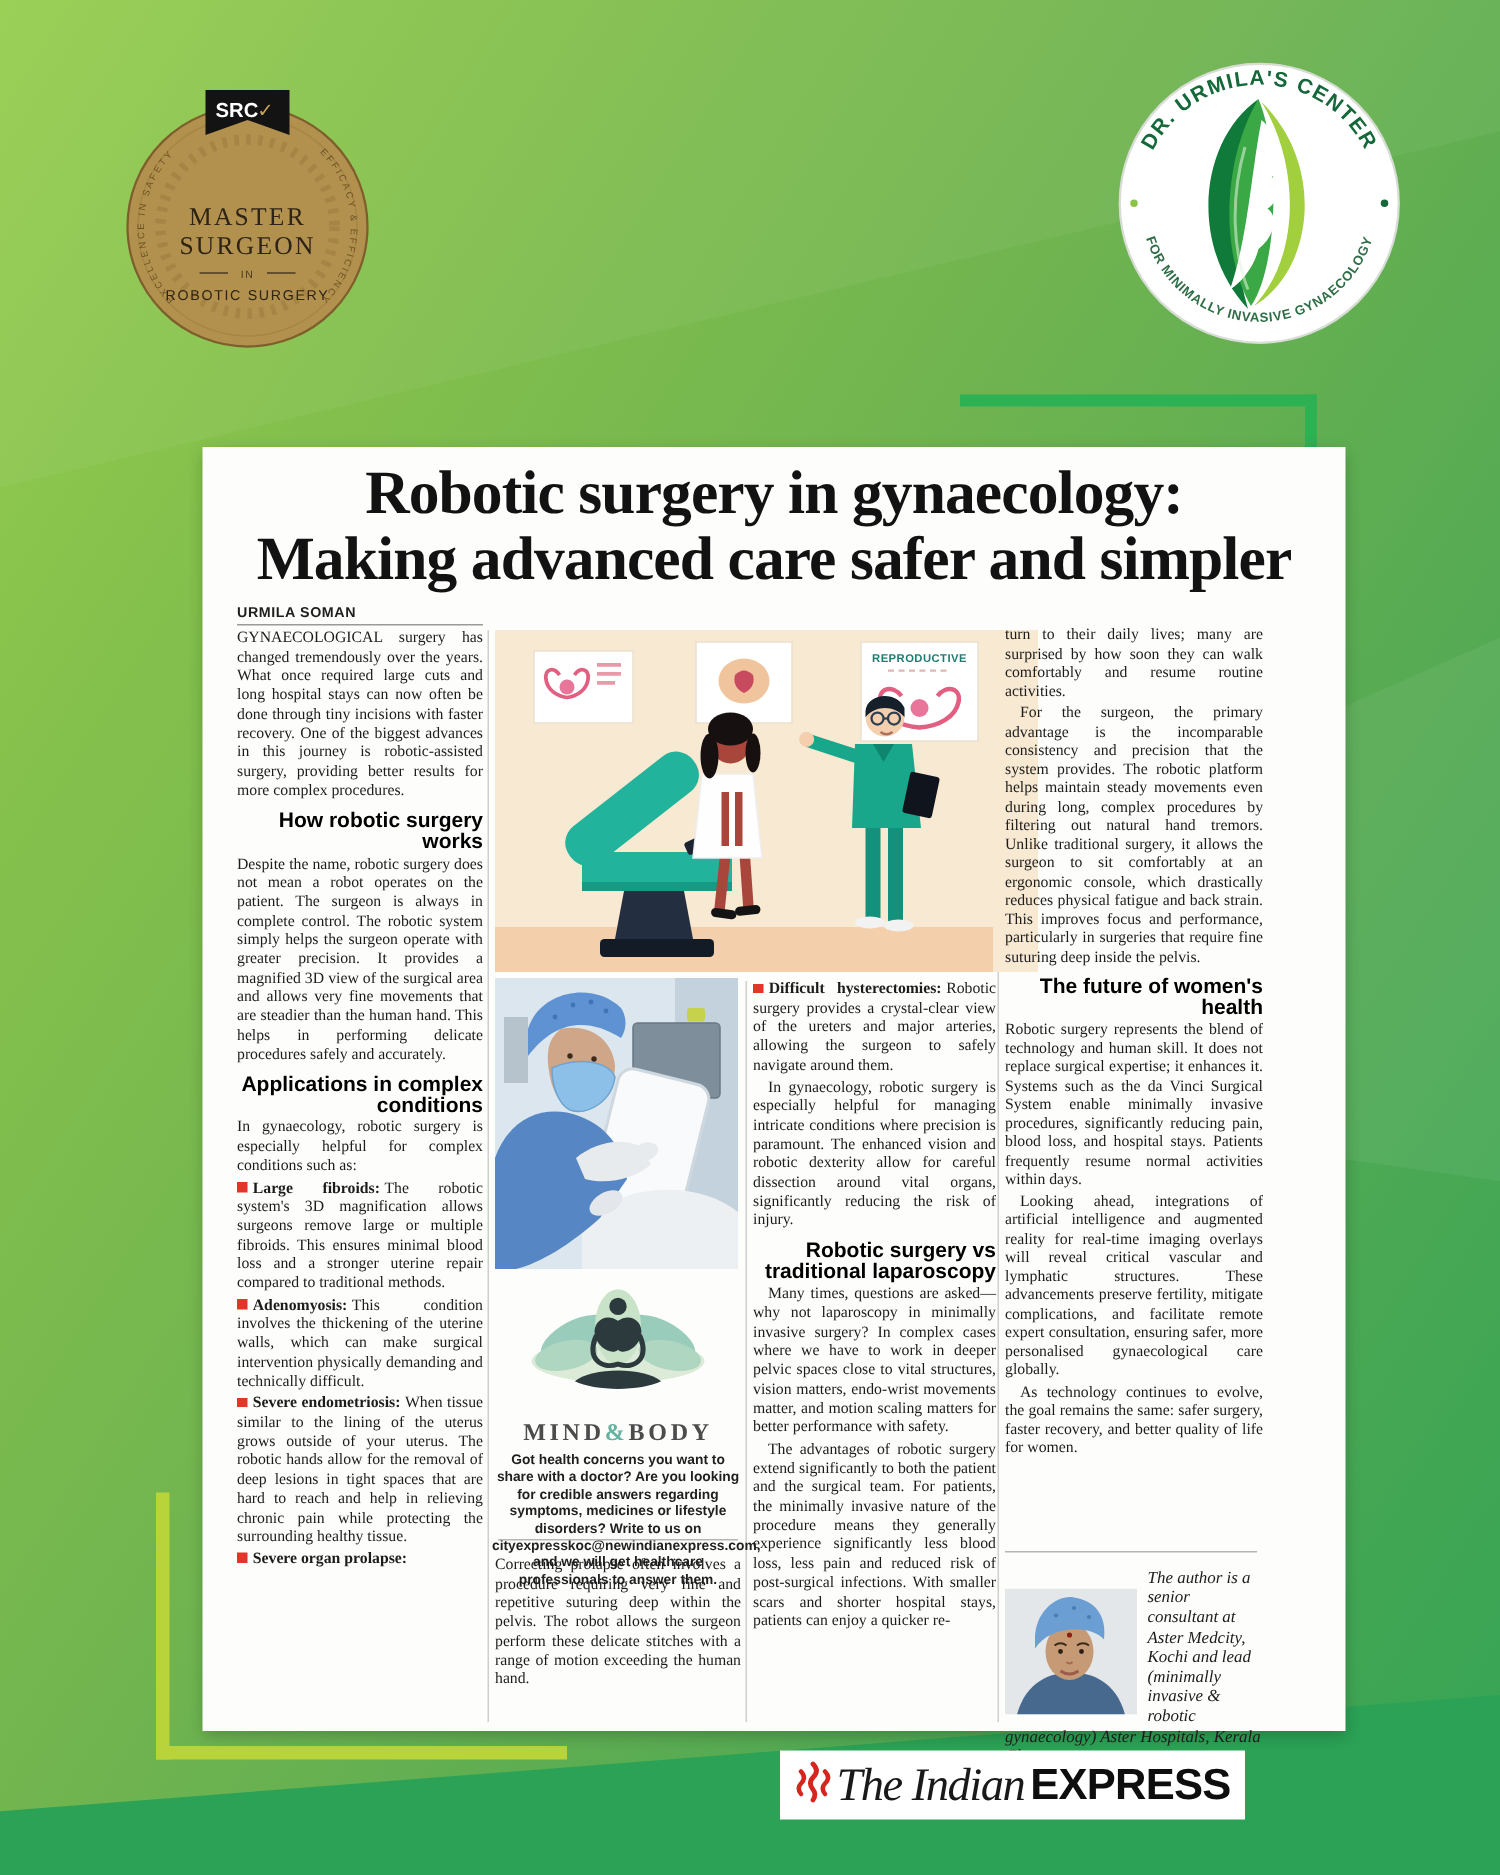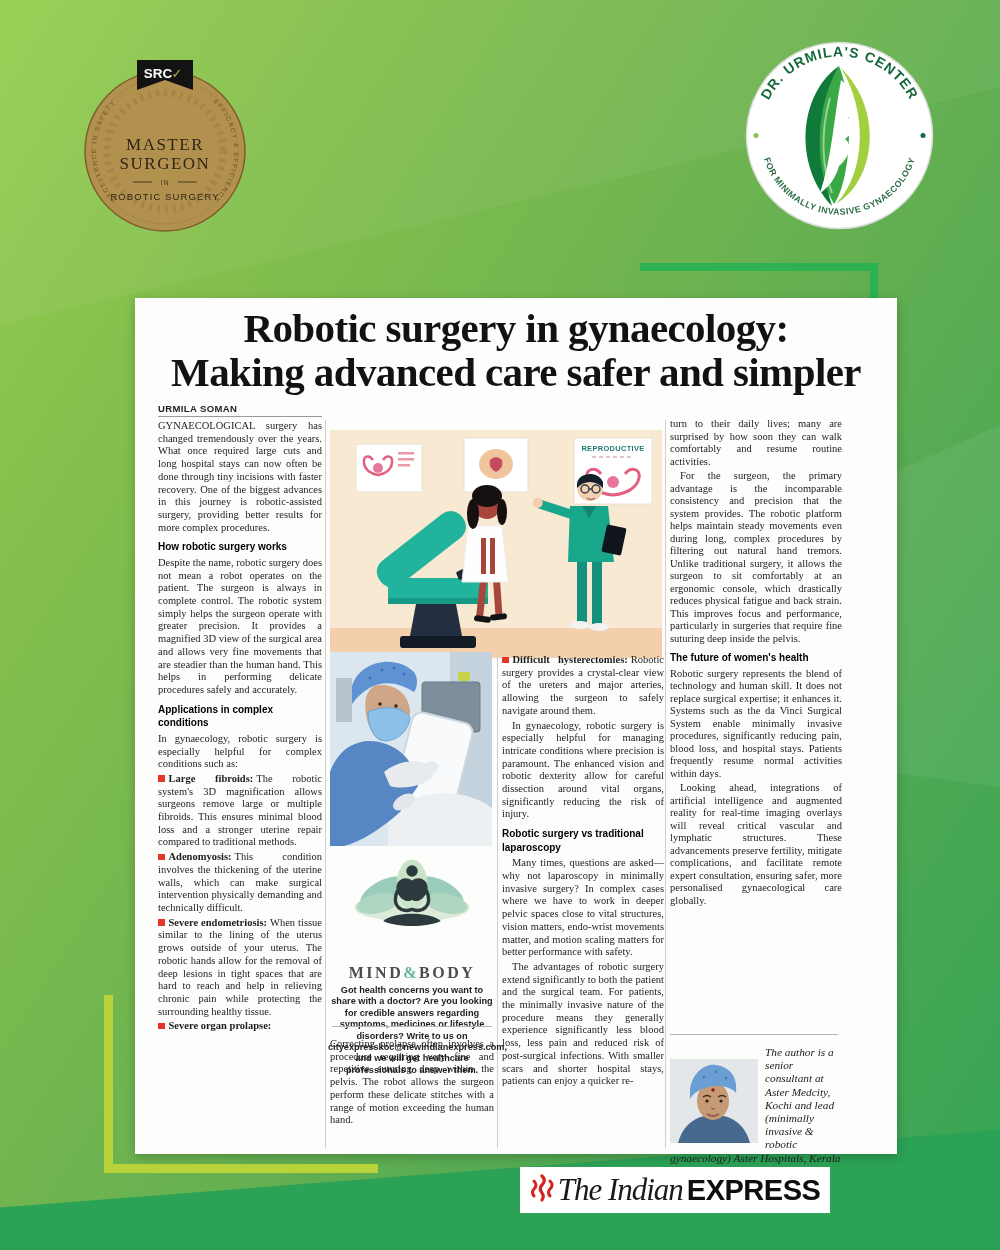--- a/index.html
+++ b/index.html
@@ -24,31 +24,31 @@
          font-size:41px;line-height:45px;letter-spacing:-.6px;}
   .byline{position:absolute;left:23px;top:105px;font-size:9.5px;font-weight:700;
           letter-spacing:.4px;color:#1e1e1e;}
   .hrule{position:absolute;height:1px;background:#9a9a9a;}
   .colrule{position:absolute;width:1px;background:#cfcfcf;}
 
   .col{position:absolute;font-family:"Liberation Serif",serif;font-size:10.5px;
        line-height:12.7px;color:#1c1c1c;text-align:justify;}
   .col p{margin:0 0 2px 0;}
   p.ind{text-indent:10px;}
-  .subhead{font-family:"Liberation Sans",sans-serif;font-weight:700;font-size:10px;
-           line-height:13.6px;margin:6px 0 3px 0;text-align:left;color:#000;}
+  .subhead{font-family:"Liberation Sans",sans-serif;font-weight:700;font-size:14px;
+           line-height:13.6px;margin:6px 0 3px 0;text-align:right;color:#000;}
   .sq{display:inline-block;width:6.5px;height:6.5px;background:#e4352b;margin-right:4px;}
   .bullet b{margin-right:3px;}
 
   .imgbox{position:absolute;overflow:hidden;}
   .imgbox svg{display:block;}
 
   .mindbody{position:absolute;left:193px;top:548px;width:168px;text-align:center;}
   .mb-title{font-family:"Liberation Serif",serif;font-size:16px;font-weight:700;
-            letter-spacing:2.5px;color:#4c4c4c;margin-top:18px;}
+            letter-spacing:2.5px;color:#4c4c4c;margin-top:0;}
   .mb-title .amp{color:#64b2a0;}
   .mb-text{font-family:"Liberation Sans",sans-serif;font-size:9.2px;line-height:11.4px;
            font-weight:700;color:#1f1f1f;margin-top:3px;}
 
   .bio{font-style:italic;font-family:"Liberation Serif",serif;font-size:11.3px;
        line-height:13.2px;text-align:left;color:#1c1c1c;}
   .bio-photo{float:left;width:88px;height:84px;margin:13px 7px 2px 0;}
 
   .iexpress{position:absolute;left:520px;top:1167px;width:310px;height:46px;background:#ffffff;
             display:flex;align-items:center;justify-content:center;gap:4px;}
@@ -133,21 +133,21 @@
       <div class="subhead">How robotic surgery works</div>
       <p>Despite the name, robotic surgery does not mean a robot operates on the patient. The surgeon is always in complete control. The robotic system simply helps the surgeon operate with greater precision. It provides a magnified 3D view of the surgical area and allows very fine movements that are steadier than the human hand. This helps in performing delicate procedures safely and accurately.</p>
       <div class="subhead">Applications in complex conditions</div>
       <p>In gynaecology, robotic surgery is especially helpful for complex conditions such as:</p>
       <p class="bullet"><span class="sq"></span><b>Large fibroids:</b><span>The robotic system's 3D magnification allows surgeons remove large or multiple fibroids. This ensures minimal blood loss and a stronger uterine repair compared to traditional methods.</span></p>
       <p class="bullet"><span class="sq"></span><b>Adenomyosis:</b><span>This condition involves the thickening of the uterine walls, which can make surgical intervention physically demanding and technically difficult.</span></p>
       <p class="bullet"><span class="sq"></span><b>Severe endometriosis:</b><span>When tissue similar to the lining of the uterus grows outside of your uterus. The robotic hands allow for the removal of deep lesions in tight spaces that are hard to reach and help in relieving chronic pain while protecting the surrounding healthy tissue.</span></p>
       <p class="bullet"><span class="sq"></span><b>Severe organ prolapse:</b><span></span></p>
     </div>
 
-    <div class="imgbox" style="left:195px;top:132px;width:332px;height:228px;background:#f8e9d3;">
+    <div class="imgbox" style="left:195px;top:122px;width:362px;height:228px;background:#f8e9d3;">
       <svg width="332" height="228" viewBox="0 0 332 228">
         <rect x="0" y="0" width="332" height="228" fill="#f8e9d3"></rect>
         <rect x="0" y="198" width="332" height="30" fill="#f4cfab"></rect>
         <g>
           <rect x="26" y="14" width="66" height="48" fill="#ffffff" stroke="#ece0d0"></rect>
           <path d="M43,30 C39,24 33,26 34,33 C35,40 41,44 48,45 C55,44 61,40 62,33 C63,26 57,24 53,30" stroke="#e35f82" stroke-width="2.5" fill="none"></path>
           <circle cx="48" cy="38" r="5" fill="#e8759a"></circle>
           <rect x="68" y="22" width="16" height="2.5" fill="#e89aa8"></rect>
           <rect x="68" y="28" width="16" height="2.5" fill="#e89aa8"></rect>
           <rect x="68" y="34" width="12" height="2.5" fill="#e89aa8"></rect>
@@ -276,20 +276,21 @@
       <p class="ind">Many times, questions are asked—why not laparoscopy in minimally invasive surgery? In complex cases where we have to work in deeper pelvic spaces close to vital structures, vision matters, endo-wrist movements matter, and motion scaling matters for better performance with safety.</p>
       <p class="ind">The advantages of robotic surgery extend significantly to both the patient and the surgical team. For patients, the minimally invasive nature of the procedure means they generally experience significantly less blood loss, less pain and reduced risk of post-surgical infections. With smaller scars and shorter hospital stays, patients can enjoy a quicker re-</p>
     </div>
 
     <div class="col" style="left:535px;top:120px;width:172px;line-height:12.5px;">
       <p>turn to their daily lives; many are surprised by how soon they can walk comfortably and resume routine activities.</p>
       <p class="ind">For the surgeon, the primary advantage is the incomparable consistency and precision that the system provides. The robotic platform helps maintain steady movements even during long, complex procedures by filtering out natural hand tremors. Unlike traditional surgery, it allows the surgeon to sit comfortably at an ergonomic console, which drastically reduces physical fatigue and back strain. This improves focus and performance, particularly in surgeries that require fine suturing deep inside the pelvis.</p>
       <div class="subhead">The future of women's health</div>
       <p>Robotic surgery represents the blend of technology and human skill. It does not replace surgical expertise; it enhances it. Systems such as the da Vinci Surgical System enable minimally invasive procedures, significantly reducing pain, blood loss, and hospital stays. Patients frequently resume normal activities within days.</p>
       <p class="ind">Looking ahead, integrations of artificial intelligence and augmented reality for real-time imaging overlays will reveal critical vascular and lymphatic structures. These advancements preserve fertility, mitigate complications, and facilitate remote expert consultation, ensuring safer, more personalised gynaecological care globally.</p>
+      <p class="ind">As technology continues to evolve, the goal remains the same: safer surgery, faster recovery, and better quality of life for women.</p>
     </div>
     <div class="hrule" style="left:535px;top:736px;width:168px;background:#b5b5b5;"></div>
 
     <div class="col bio" style="left:535px;top:748px;width:172px;">
       <span class="bio-photo">
         <svg width="88" height="84" viewBox="0 0 88 84">
           <rect width="88" height="84" fill="#e3e7ea"></rect>
           <path d="M8,84 C14,62 30,56 44,56 C58,56 74,62 80,84 Z" fill="#47698e"></path>
           <ellipse cx="43" cy="42" rx="16" ry="19" fill="#c59a75"></ellipse>
           <path d="M20,34 C20,14 36,4 46,6 C60,8 68,18 66,34 C58,24 30,24 20,40 Z" fill="#6b9fd4"></path>

